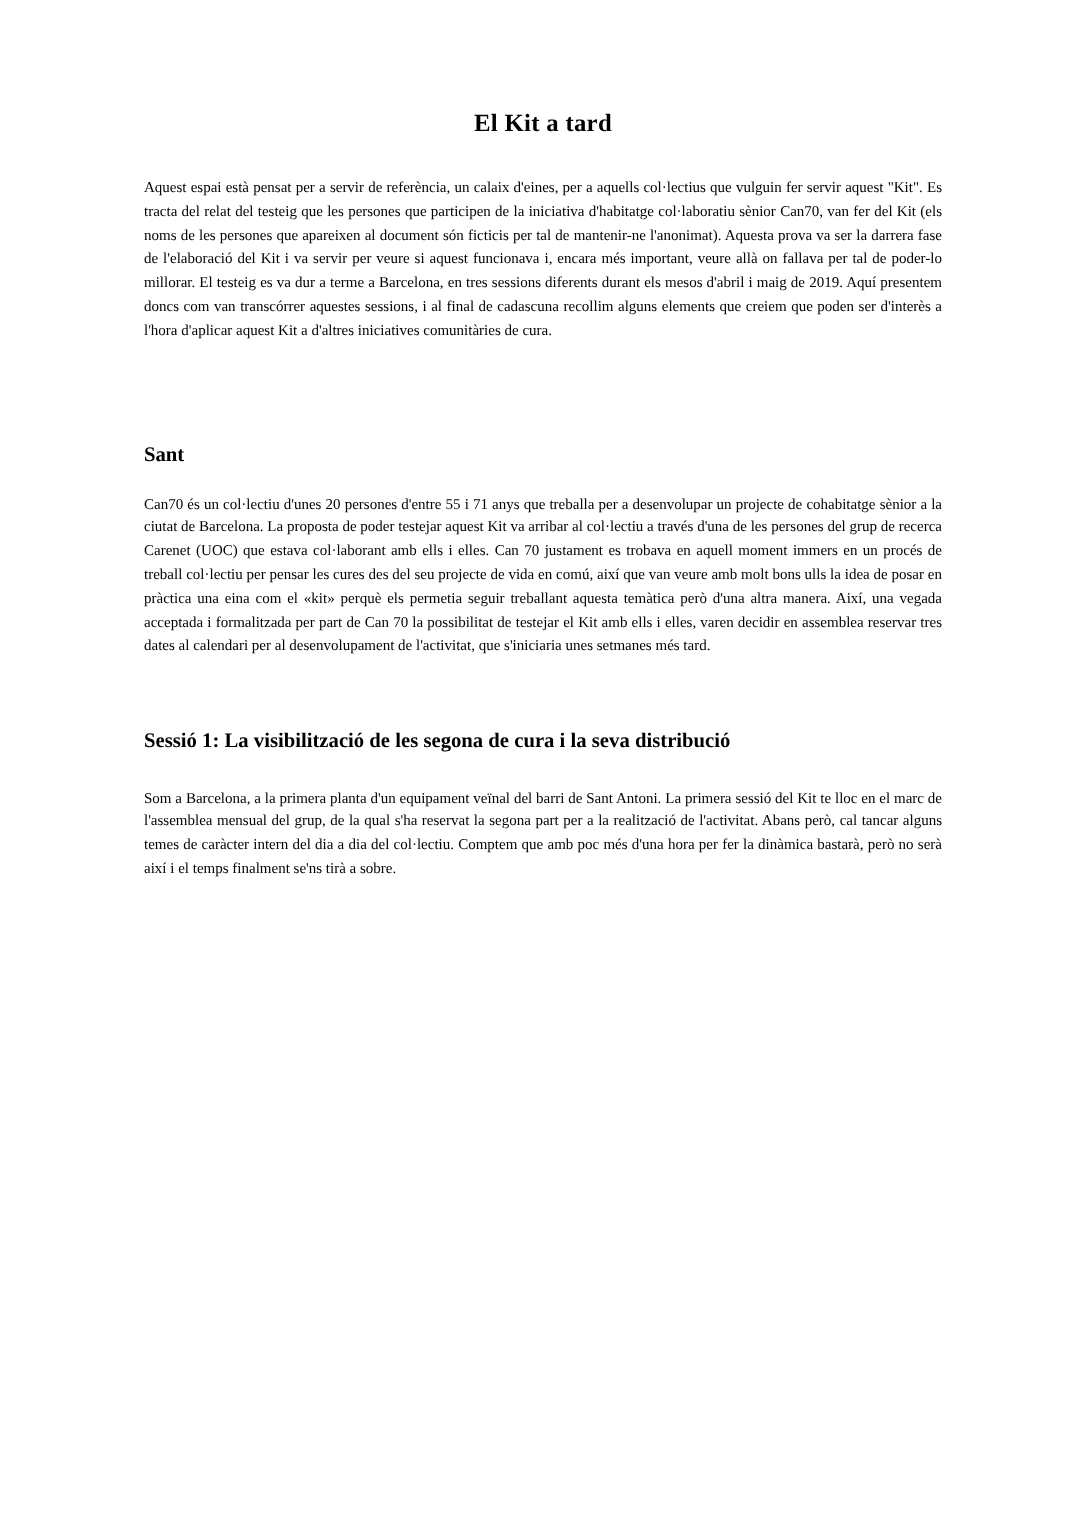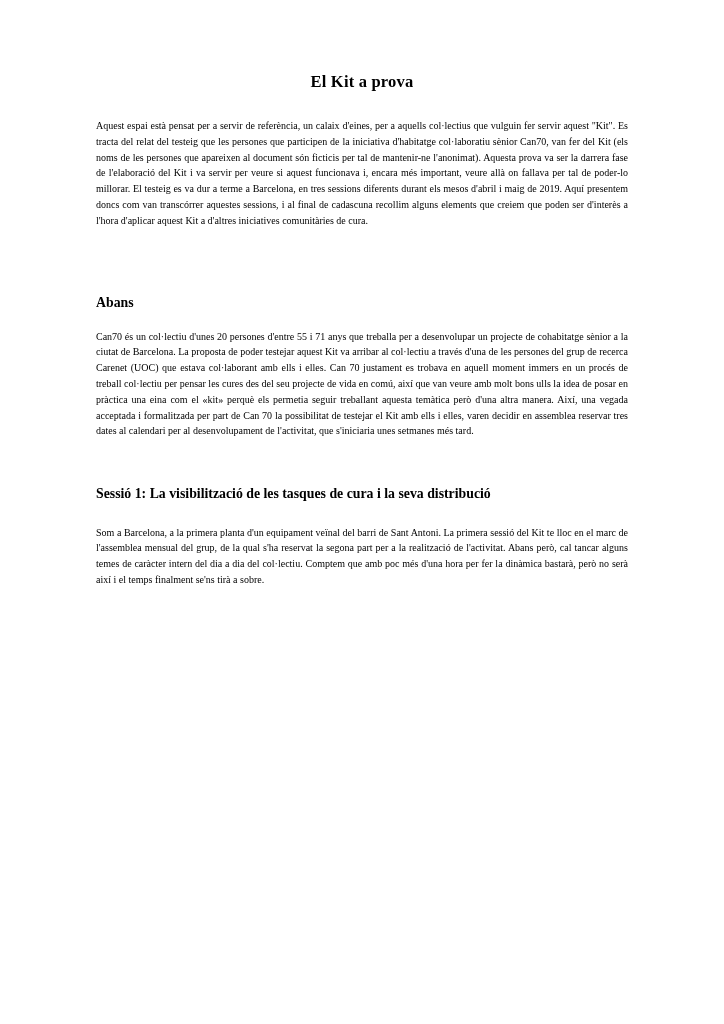--- a/index.html
+++ b/index.html
@@ -48,27 +48,27 @@
     line-height: 1.55;
     margin: 44px 0 20px 0;
   }
   .spacer-md { height: 22px; }
 </style>
 </head>
 <body>
 
 <div class="page">
 
-  <h1 class="doc-title">El Kit a prova</h1>
+  <h1 class="doc-title">El Kit a tard</h1>
 
   <p class="body-par">Aquest espai està pensat per a servir de referència, un calaix d'eines, per a aquells col·lectius que vulguin fer servir aquest "Kit". Es tracta del relat del testeig que les persones que participen de la iniciativa d'habitatge col·laboratiu sènior Can70, van fer del Kit (els noms de les persones que apareixen al document són ficticis per tal de mantenir-ne l'anonimat).  Aquesta prova va ser la darrera fase de l'elaboració del Kit i va servir per veure si aquest funcionava i, encara més important, veure allà on fallava per tal de poder-lo millorar. El testeig es va dur a terme a Barcelona, en tres sessions diferents durant els mesos d'abril i maig de 2019. Aquí presentem doncs com van transcórrer aquestes sessions, i al final de cadascuna recollim alguns elements que creiem que poden ser d'interès a l'hora d'aplicar aquest Kit a d'altres iniciatives comunitàries de cura.</p>
 
   <div class="spacer-md"></div>
 
-  <h2 class="section-heading">Abans</h2>
+  <h2 class="section-heading">Sant</h2>
 
   <p class="body-par">Can70 és un col·lectiu d'unes 20 persones d'entre 55 i 71 anys que treballa per a desenvolupar un projecte de cohabitatge sènior a la ciutat de Barcelona. La proposta de poder testejar aquest Kit va arribar al col·lectiu a través d'una de les persones del grup de recerca Carenet (UOC) que estava col·laborant amb ells i elles. Can 70 justament es trobava en aquell moment immers en un procés de treball col·lectiu per pensar les cures des del seu projecte de vida en comú, així que van veure amb molt bons ulls la idea de posar en pràctica una eina com el «kit» perquè els permetia seguir treballant aquesta temàtica però d'una altra manera. Així, una vegada acceptada i formalitzada per part de Can 70 la possibilitat de testejar el Kit amb ells i elles, varen decidir en assemblea reservar tres dates al calendari per al desenvolupament de l'activitat, que s'iniciaria unes setmanes més tard.</p>
 
-  <h2 class="section-heading wide">Sessió 1: La visibilització de les tasques de cura i la seva distribució</h2>
+  <h2 class="section-heading wide">Sessió 1: La visibilització de les segona de cura i la seva distribució</h2>
 
   <p class="body-par">Som a Barcelona, a la primera planta d'un equipament veïnal del barri de Sant Antoni. La primera sessió del Kit te lloc en el marc de l'assemblea mensual del grup, de la qual s'ha reservat la segona part per a la realització de l'activitat. Abans però, cal tancar alguns temes de caràcter intern del dia a dia del col·lectiu. Comptem que amb poc més d'una hora per fer la dinàmica bastarà, però no serà així i el temps finalment se'ns tirà a sobre.</p>
 
 </div>
 
 </body></html>

